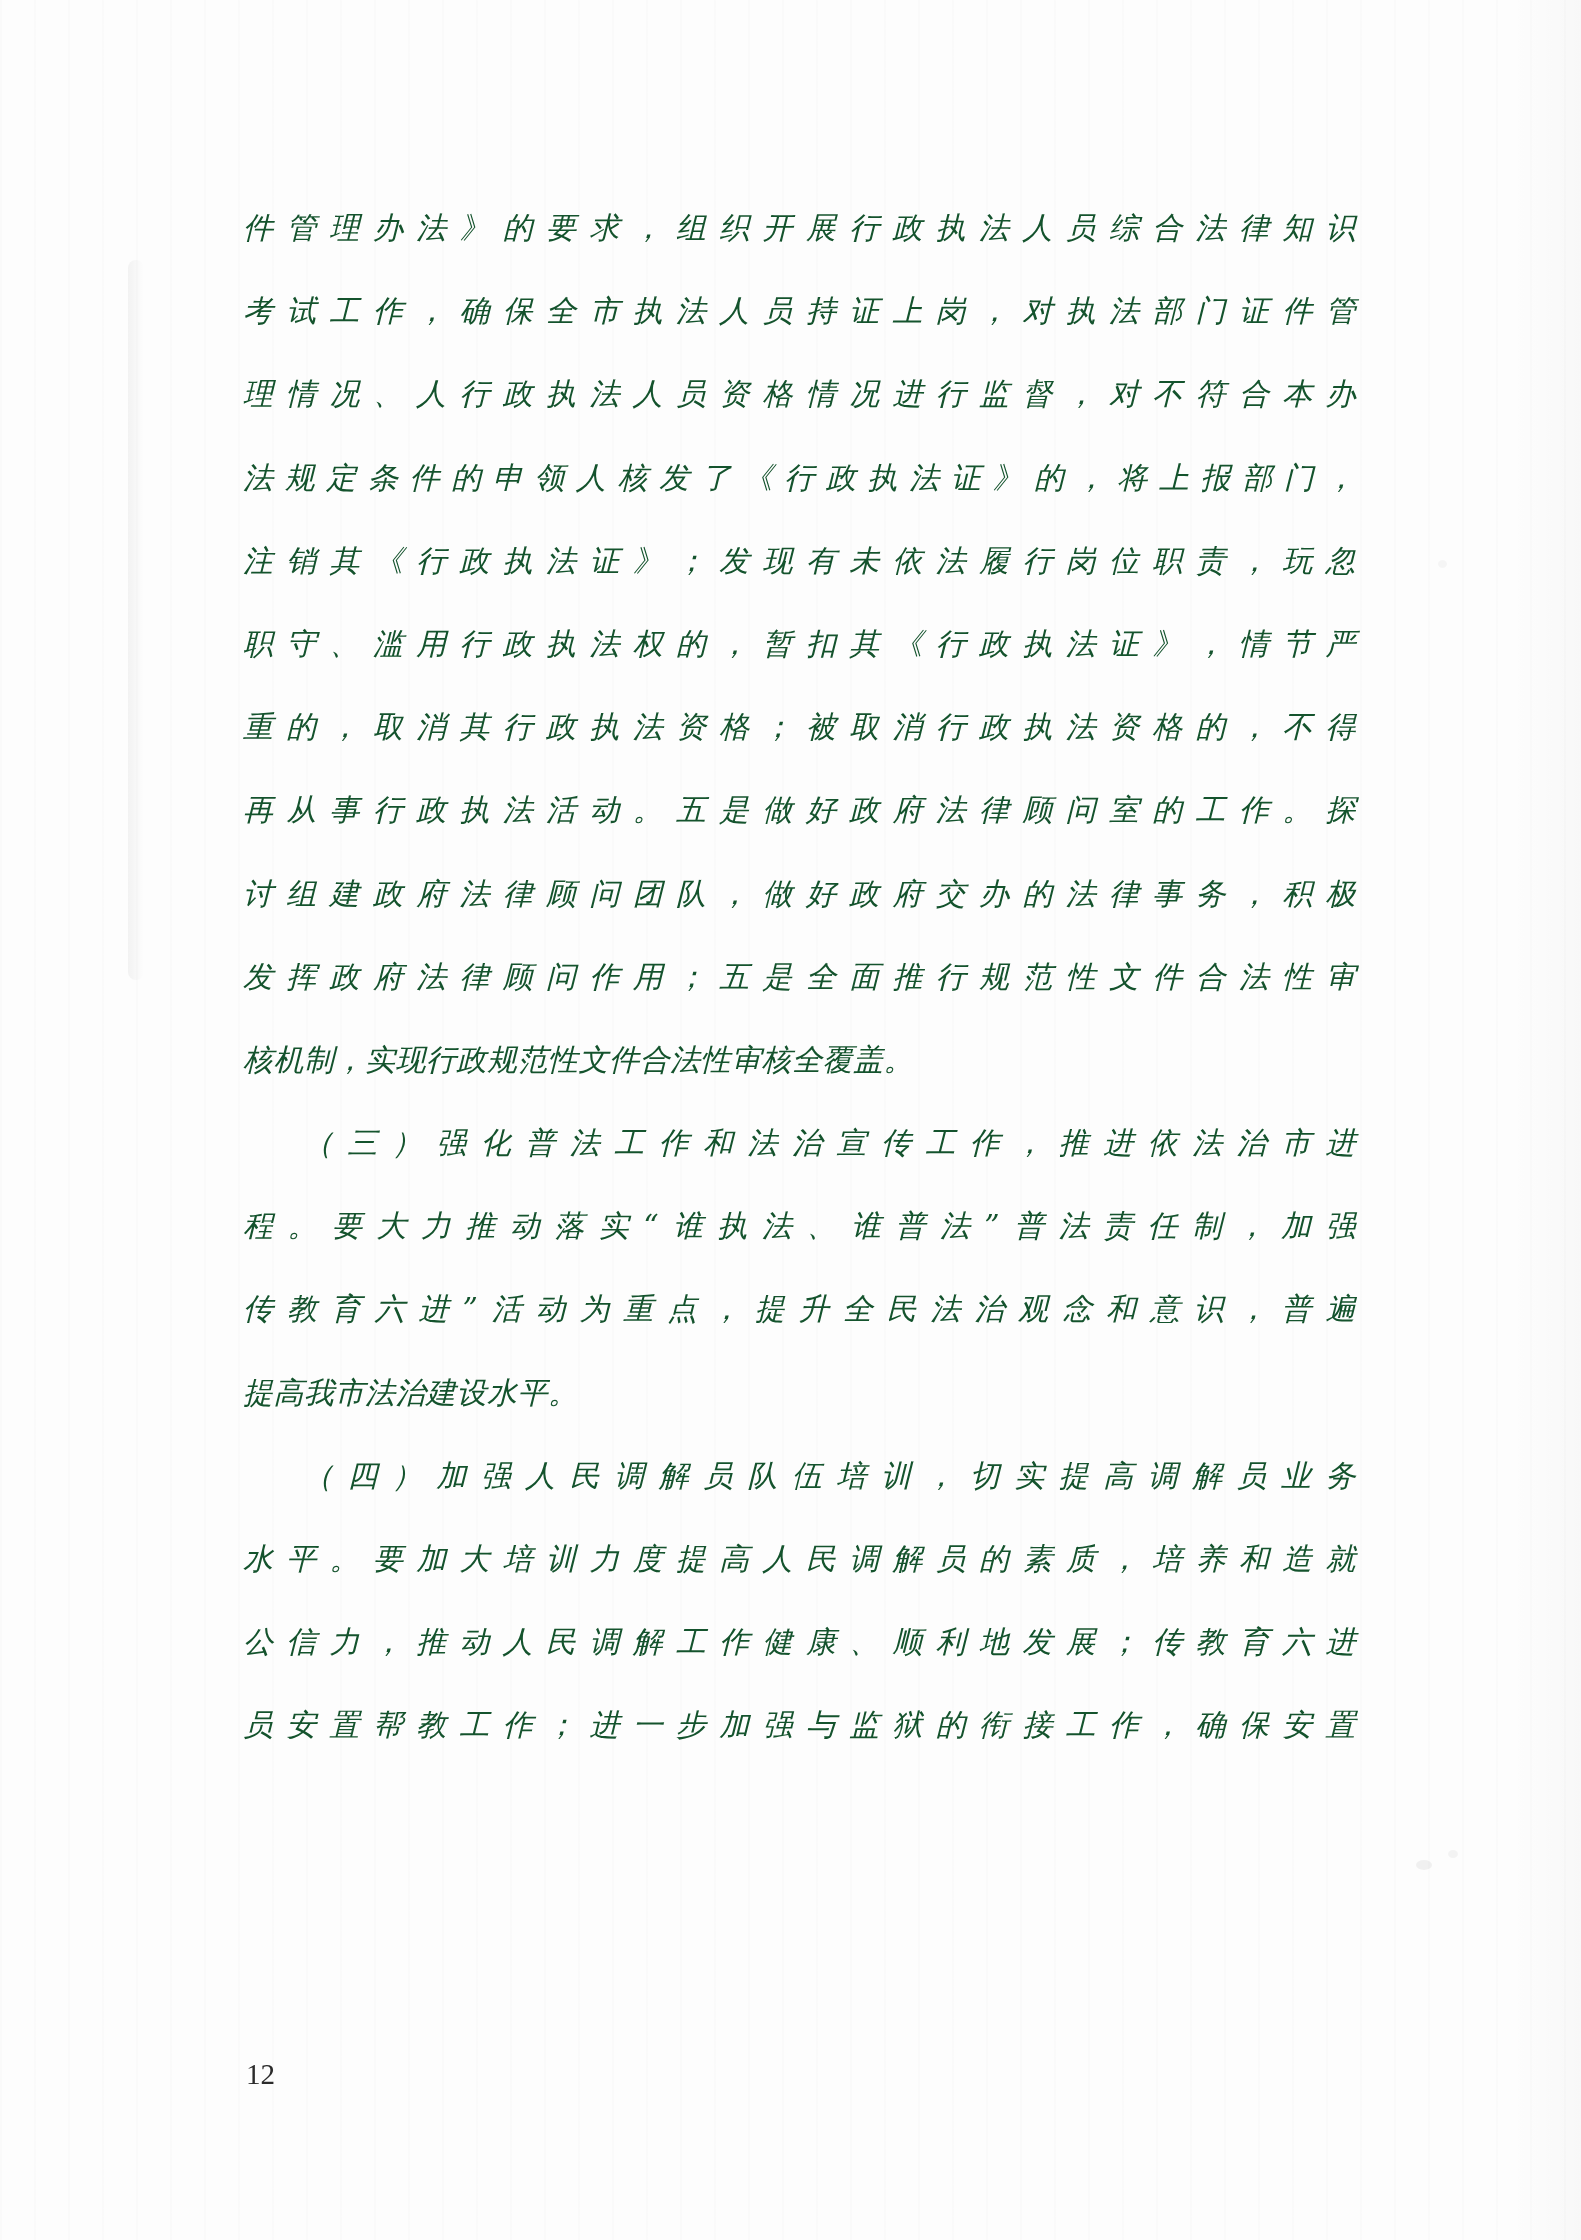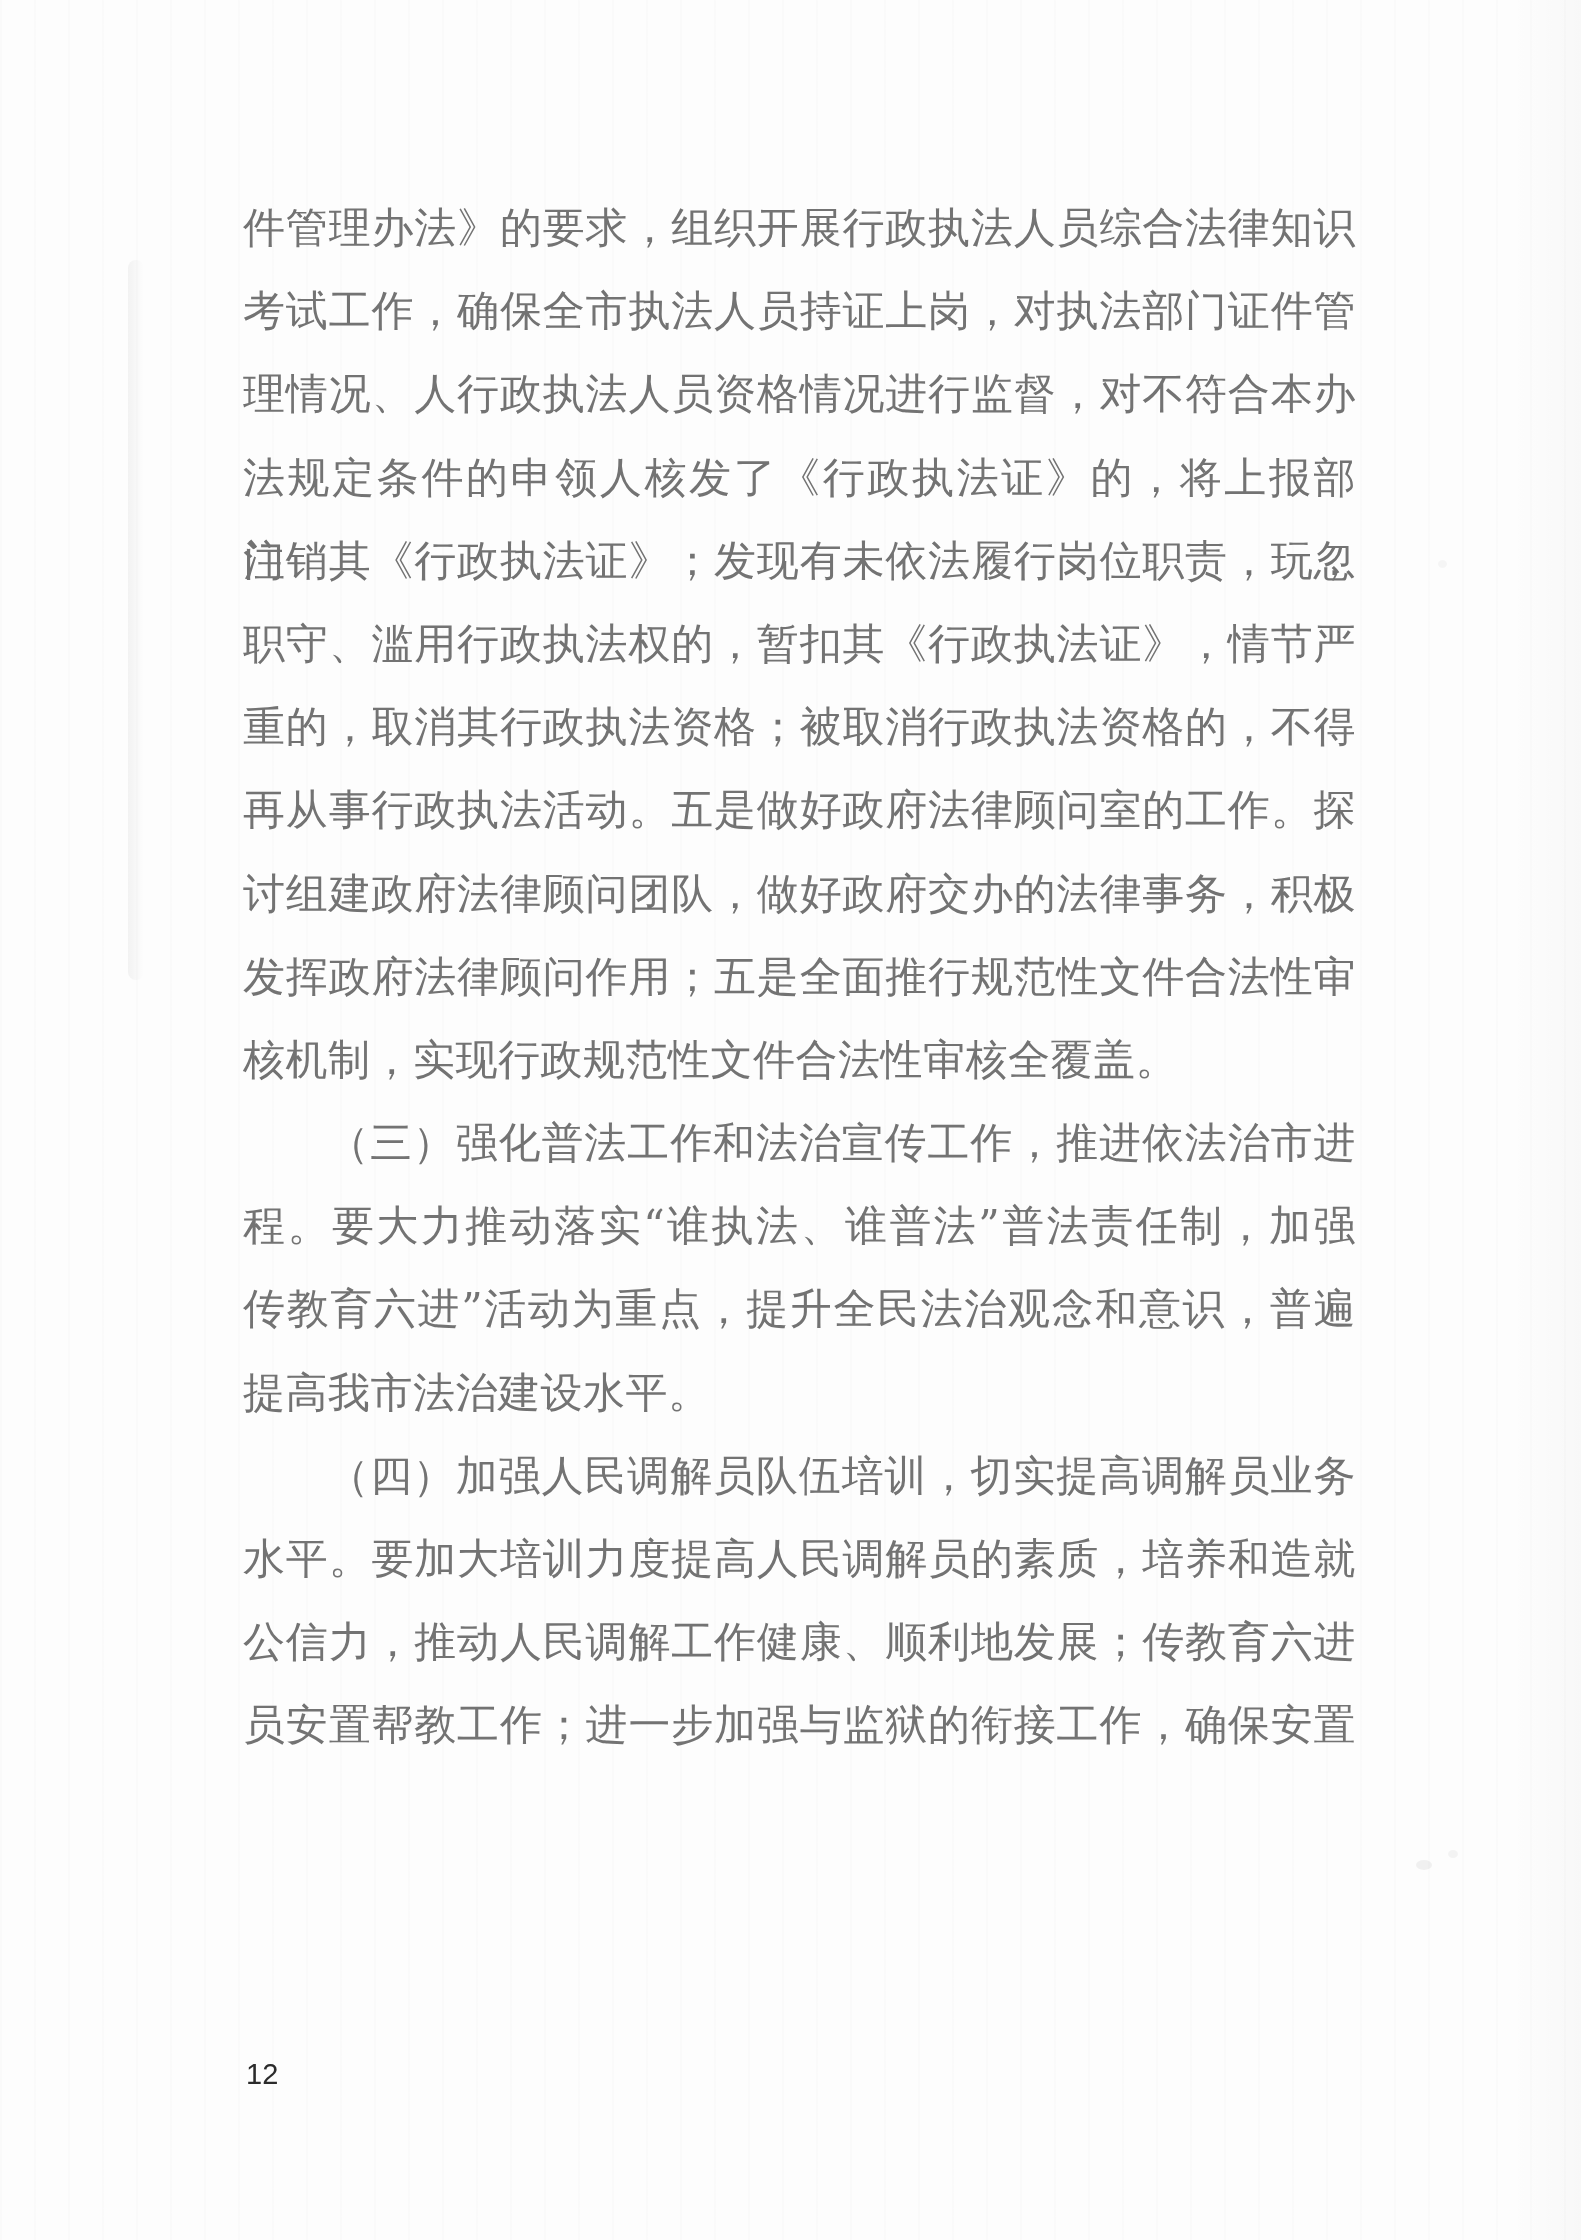--- a/index.html
+++ b/index.html
@@ -48,34 +48,35 @@
 
   .text-block {
     position: absolute;
     left: 243px;
     top: 186px;
     width: 1113px;
   }
   .line {
     height: 83.2px;
     line-height: 83.2px;
-    font-size: 42px;
-    color: #737373;
+    font-size: 30px;
+    color: #14532d;
     text-align: justify;
     text-align-last: left;
     letter-spacing: 0.5px;
+    font-style: italic;
   }
   .line.fill   { text-align-last: justify; }
   .line.indent { text-indent: 2em; }
 
   .page-number {
     position: absolute;
     left: 246px;
     top: 2058px;
-    font-family: Liberation Sans, sans-serif;
+    font-family: Liberation Serif, serif;
     font-size: 29px;
     color: #2b2b2b;
   }
 </style>
 </head>
 <body>
 
 <div class="scan-page">
   <div class="scan-texture"></div>
   <div class="edge-shade-left"></div>

